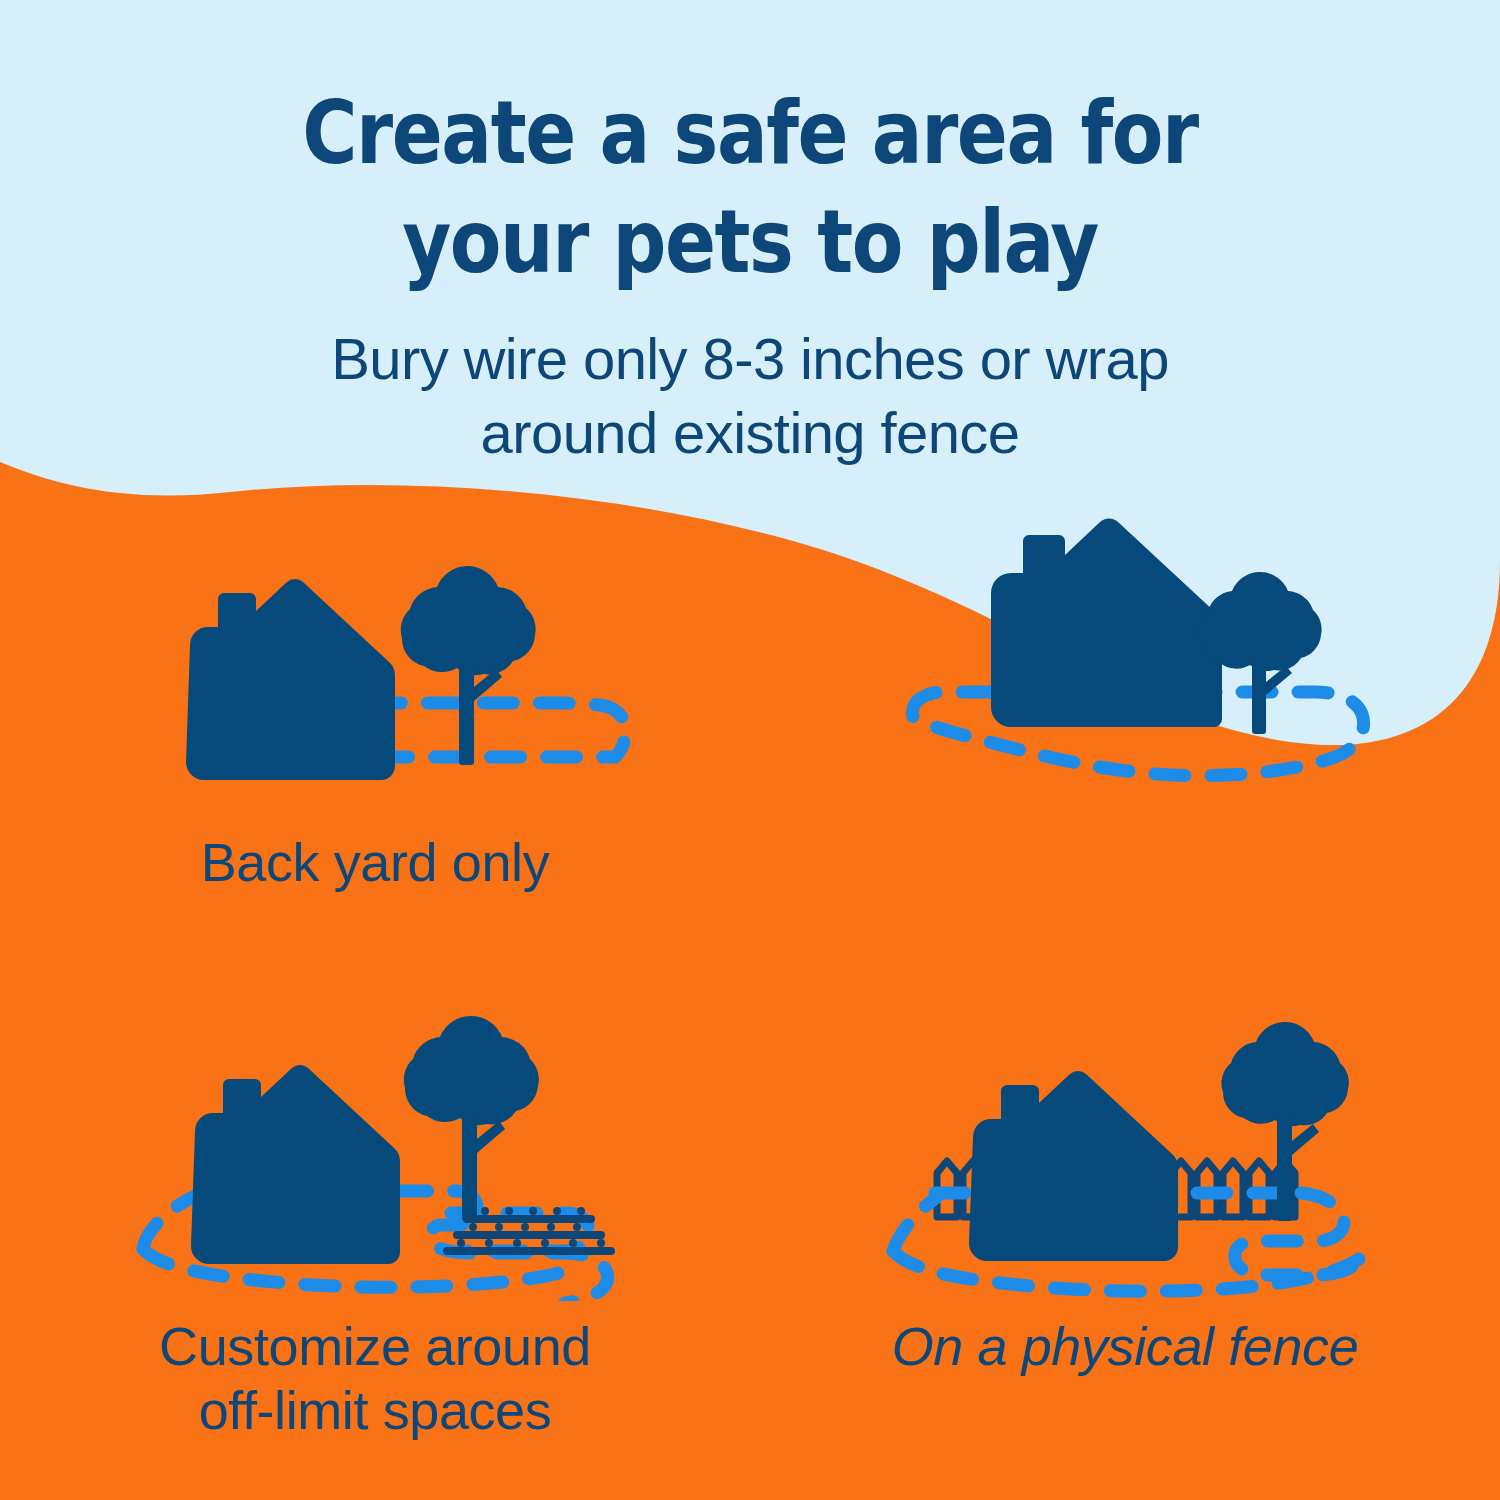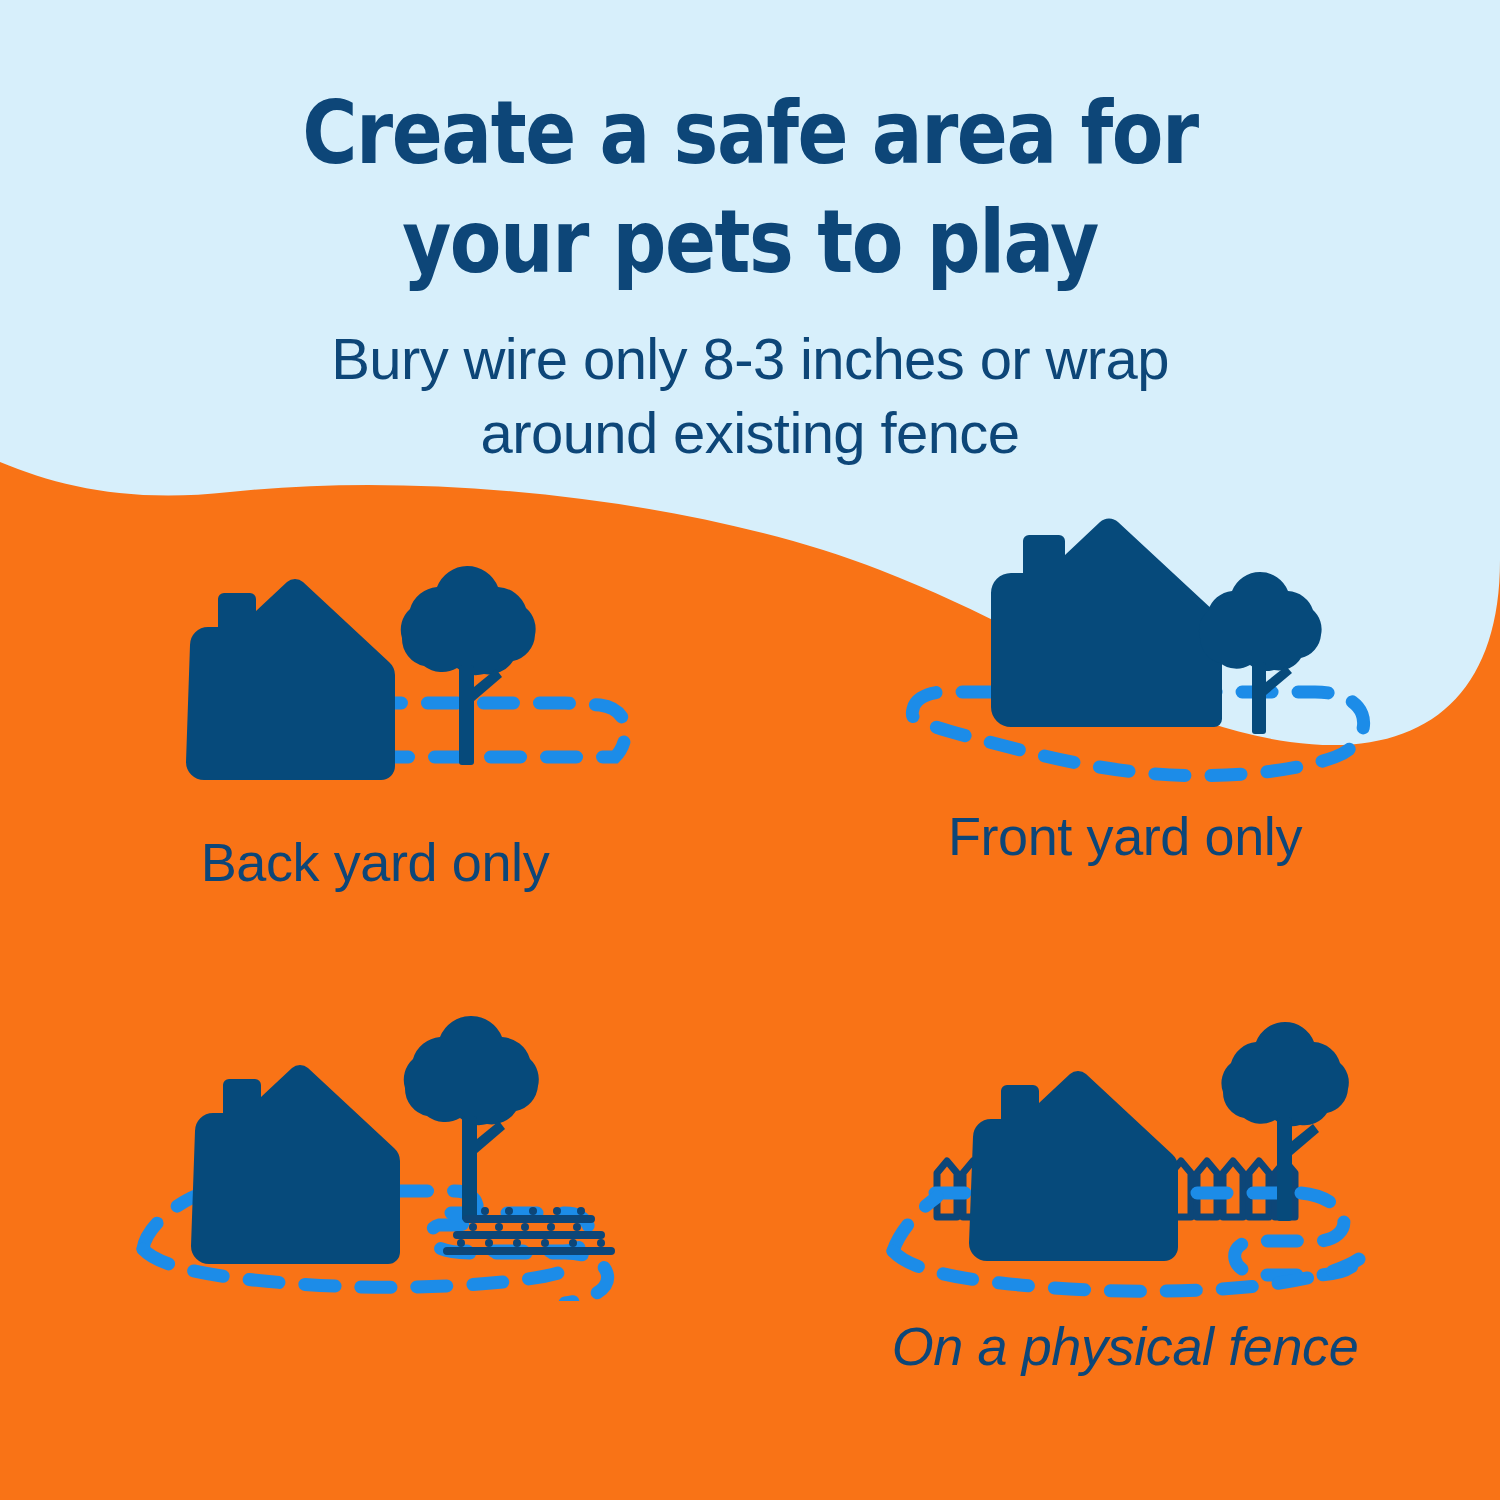--- a/index.html
+++ b/index.html
@@ -183,21 +183,20 @@
                    a26,26 0 0 1 -20,23
                    a26,26 0 0 1 -27,12
                    a27,27 0 0 1 -24,-5
                    a27,27 0 0 1 -30,-2
                    a26,26 0 0 1 -20,-25
                    a26,26 0 0 1 8,-27 Z"></path>
           <rect x="407" y="151" width="14" height="72" rx="3"></rect>
           <path d="M421,171 l20,-16 l6,7 l-26,22 Z"></path>
         </g>
       </svg>
-      <div class="caption">Front yard only</div>
     </div>
 
     <div class="cell cell-3">
       <svg class="art" viewBox="0 0 560 300" aria-hidden="true">
 
         <g fill="none" stroke="#1c8ce8" stroke-width="13" stroke-linecap="round" stroke-dasharray="30 26">
           <path d="M48,248
                    C50,234 62,220 78,208
                    C92,198 104,192 118,190
                    L300,190 L360,190
@@ -257,20 +256,22 @@
             <circle cx="482" cy="226" r="4"></circle>
             <circle cx="366" cy="242" r="4"></circle>
               <circle cx="394" cy="242" r="4"></circle>
             <circle cx="422" cy="242" r="4"></circle>
               <circle cx="450" cy="242" r="4"></circle>
             <circle cx="478" cy="242" r="4"></circle>
               <circle cx="506" cy="242" r="4"></circle>
           </g>
         </g>
       </svg>
+      <div class="caption">Customize around
+off-limit spaces</div>
     </div>
 
     <div class="cell cell-4">
       <svg class="art" viewBox="0 0 560 300" aria-hidden="true">
 
         <g fill="none" stroke="#0d4678" stroke-width="7" stroke-linejoin="round">
           <path d="M92,216 v-44 l10,-12 l10,12 v44 Z"></path>
           <path d="M118,216 v-44 l10,-12 l10,12 v44 Z"></path>
           <path d="M144,216 v-44 l10,-12 l10,12 v44 Z"></path>
           <path d="M300,216 v-44 l10,-12 l10,12 v44 Z"></path>

